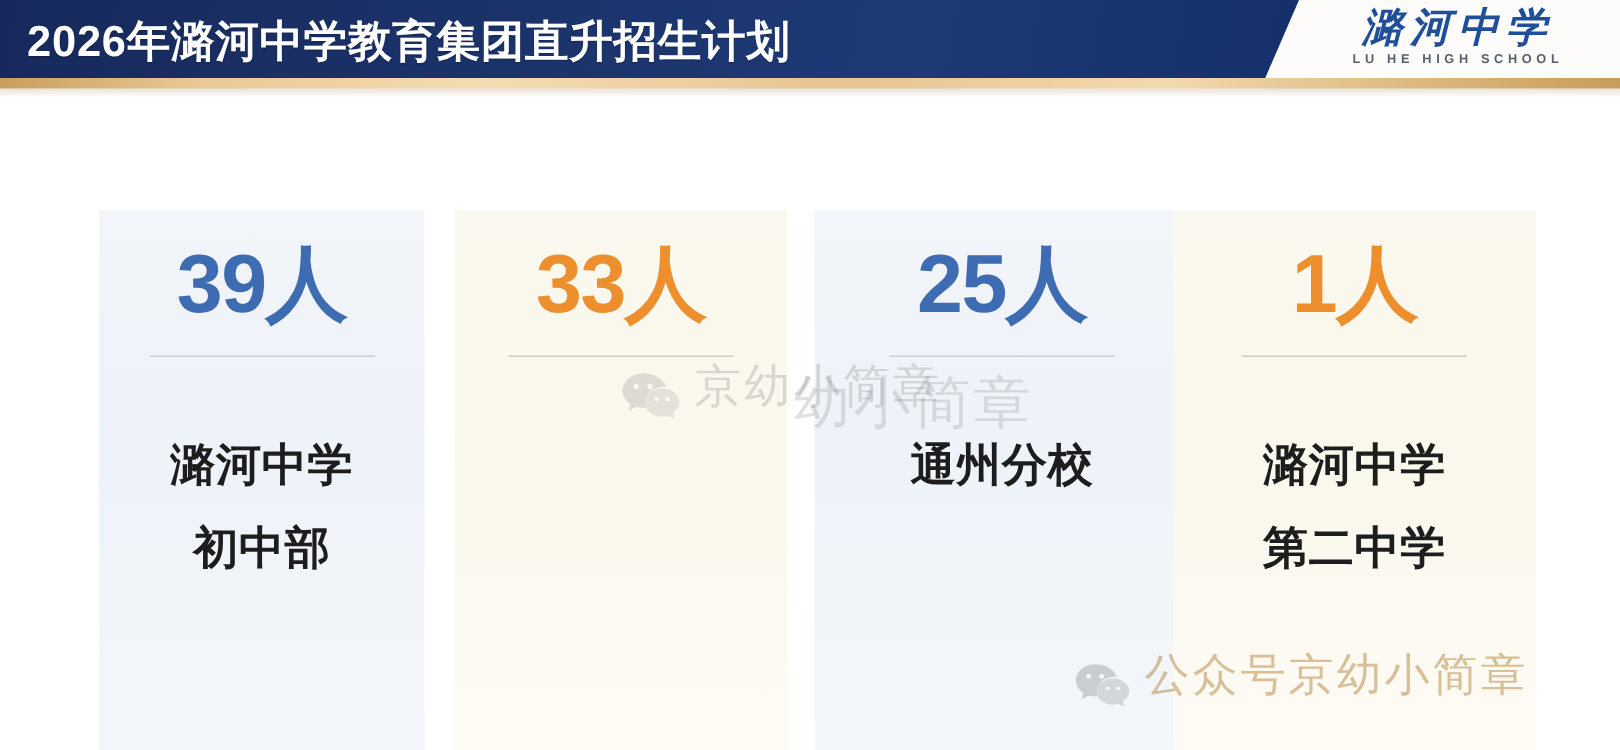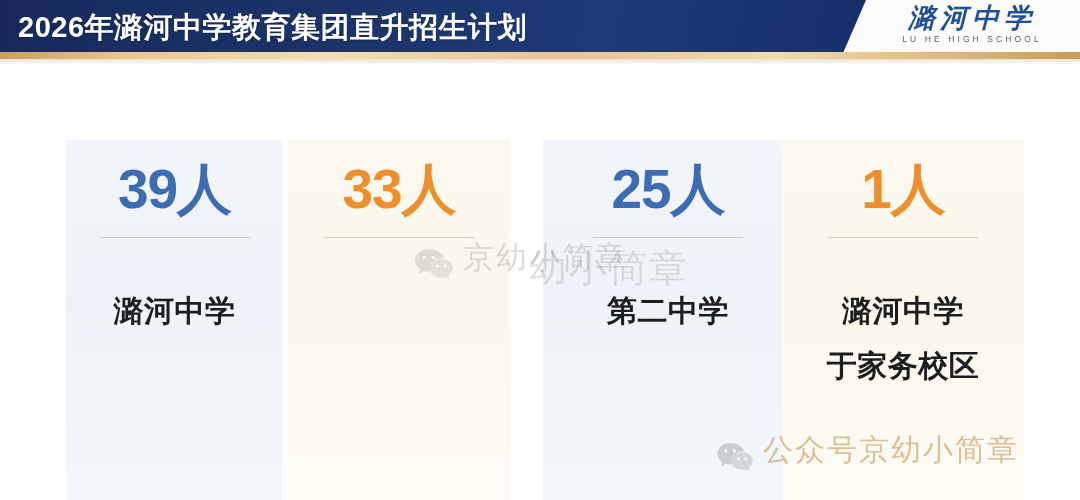--- a/index.html
+++ b/index.html
@@ -90,21 +90,21 @@
     font-weight: bold;
     font-style: italic;
     color: #1f4f99;
     letter-spacing: 5px;
     line-height: 30px;
     white-space: nowrap;
   }
   .logo-en {
     margin-top: 1px;
     font-size: 8.5px;
-    font-weight: normal;
+    font-weight: bold;
     color: #55616e;
     letter-spacing: 3.1px;
     white-space: nowrap;
   }
 
   
   .cards {
     position: absolute;
     left: 0;
     top: 140px;
@@ -120,21 +120,21 @@
     padding-top: 18px;
     text-align: center;
   }
   .card-blue {
     background: linear-gradient(180deg, #f2f5fa 0%, #eef3f9 45%, #f3f7fb 100%);
   }
   .card-cream {
     background: linear-gradient(180deg, #fbf8ef 0%, #faf7ec 45%, #fdfbf4 100%);
   }
   .card-1 { left: 66px;  width: 217px; }
-  .card-2 { left: 288px; width: 222px; }
+  .card-2 { left: 303px; width: 222px; }
   .card-3 { left: 543px; width: 250px; }
   .card-4 { left: 782px; width: 242px; }
 
   .card-count {
     font-size: 55px;
     font-weight: bold;
     line-height: 62px;
     white-space: nowrap;
     letter-spacing: -1px;
   }
@@ -228,42 +228,43 @@
   <div class="gold-bar"></div>
   <div class="gold-bar-shadow"></div>
 
   <div class="cards">
 
     <div class="card card-blue card-1">
       <div class="card-count count-blue">39人</div>
       <div class="card-divider"></div>
       <div class="card-lines">
         <div class="card-line">潞河中学</div>
+        <div class="card-line">初中部</div>
       </div>
     </div>
 
     <div class="card card-cream card-2">
       <div class="card-count count-orange">33人</div>
       <div class="card-divider cream"></div>
     </div>
 
     <div class="card card-blue card-3">
       <div class="card-count count-blue">25人</div>
       <div class="card-divider"></div>
       <div class="card-lines">
-        <div class="card-line">第二中学</div>
+        <div class="card-line">通州分校</div>
       </div>
     </div>
 
     <div class="card card-cream card-4">
       <div class="card-count count-orange">1人</div>
       <div class="card-divider cream"></div>
       <div class="card-lines">
         <div class="card-line">潞河中学</div>
-        <div class="card-line">于家务校区</div>
+        <div class="card-line">第二中学</div>
       </div>
     </div>
 
   </div>
 
   <div class="wm-frag">幼小简章</div>
 
   <div class="watermark wm-top">
     <span class="wechat-icon">
       <svg viewBox="0 0 40 32" width="40" height="32" aria-hidden="true">

